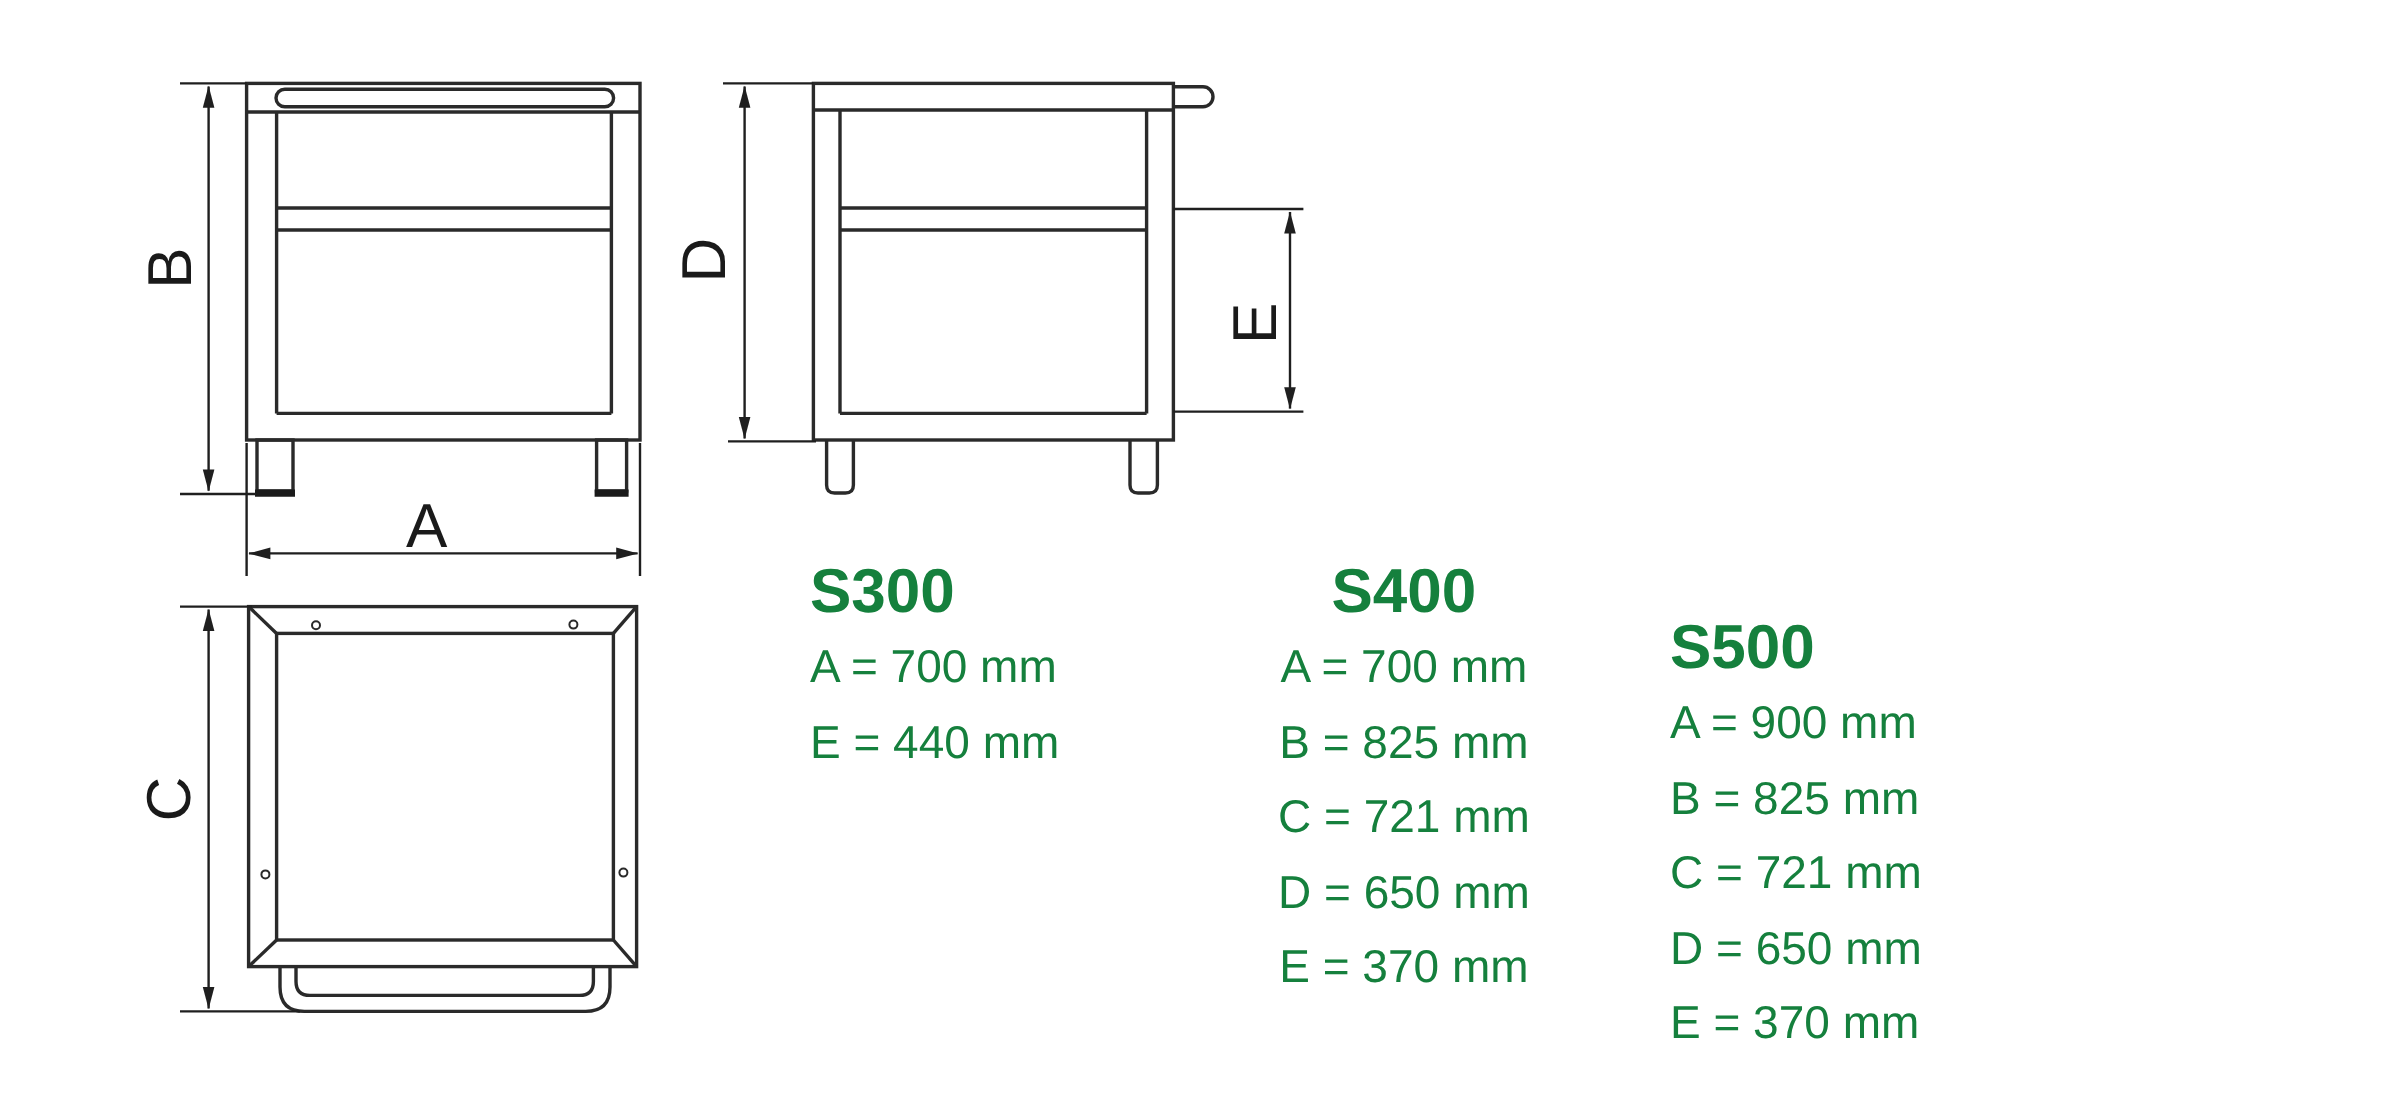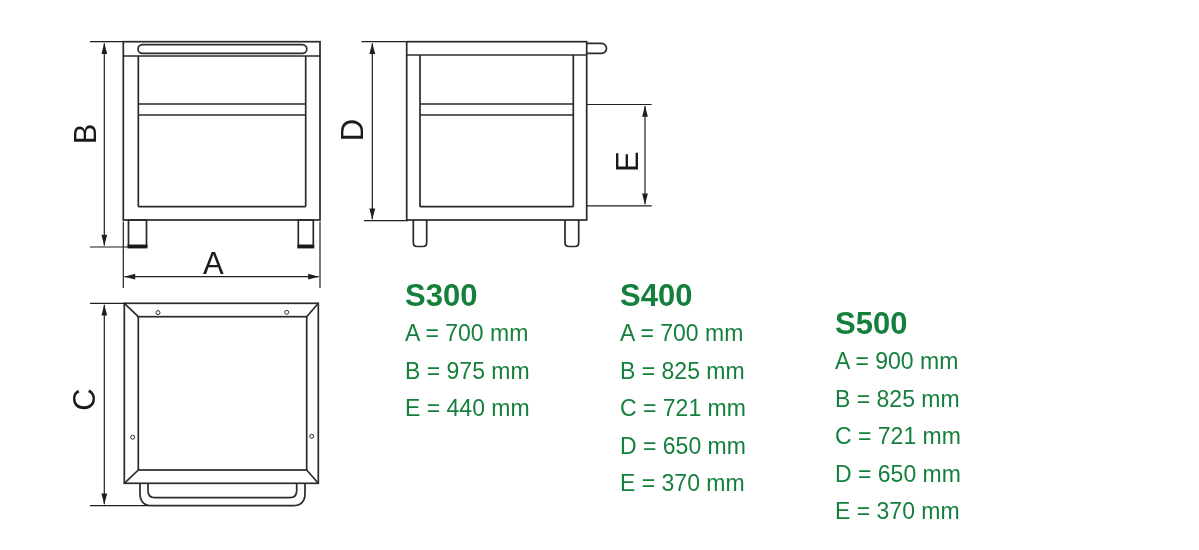--- a/index.html
+++ b/index.html
@@ -51,21 +51,21 @@
     width: 100%;
     height: 100%;
     pointer-events: none;
   }
   .spec-col {
     position: absolute;
     top: 279px;
     color: #15803d;
   }
   .spec-col.col-0 { left: 405px; }
-  .spec-col.col-1 { left: 620px; }
+  .spec-col.col-1 { left: 639px; text-align: center; }
   .spec-col.col-2 { left: 835px; margin-top: 28px; }
   .spec-title {
     font-size: 31px;
     font-weight: bold;
     line-height: 34px;
     white-space: nowrap;
   }
   .spec-rows { margin-top: 2px; }
   .spec-row {
     font-size: 23px;
@@ -153,21 +153,20 @@
       <text transform="translate(84.5,399.5) rotate(-90)" text-anchor="middle" dominant-baseline="central">C</text>
     </g>
   </svg>
 
   <div class="specs">
 
     <div class="spec-col col-0">
       <div class="spec-title">S300</div>
       <div class="spec-rows">
         <div class="spec-row">A = 700 mm</div>
-        <div class="spec-row">B = 975 mm</div>
         <div class="spec-row">E = 440 mm</div>
       </div>
     </div>
 
     <div class="spec-col col-1">
       <div class="spec-title">S400</div>
       <div class="spec-rows">
         <div class="spec-row">A = 700 mm</div>
         <div class="spec-row">B = 825 mm</div>
         <div class="spec-row">C = 721 mm</div>

